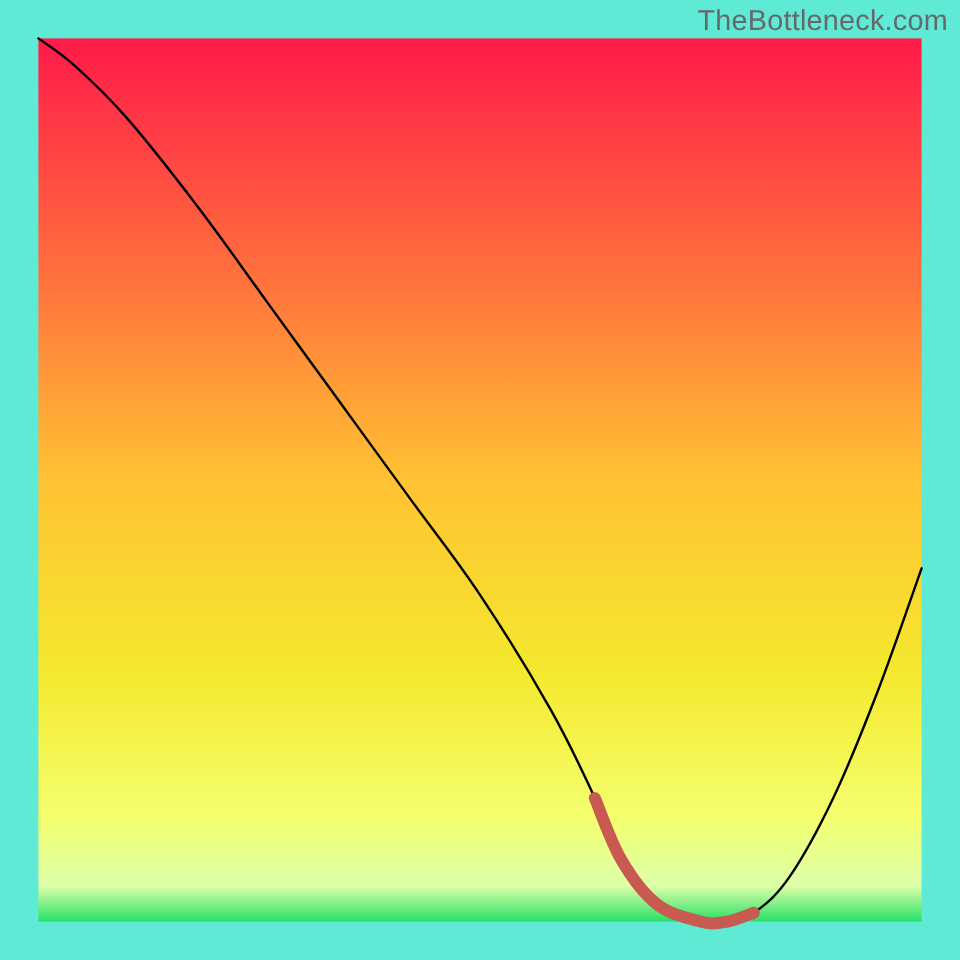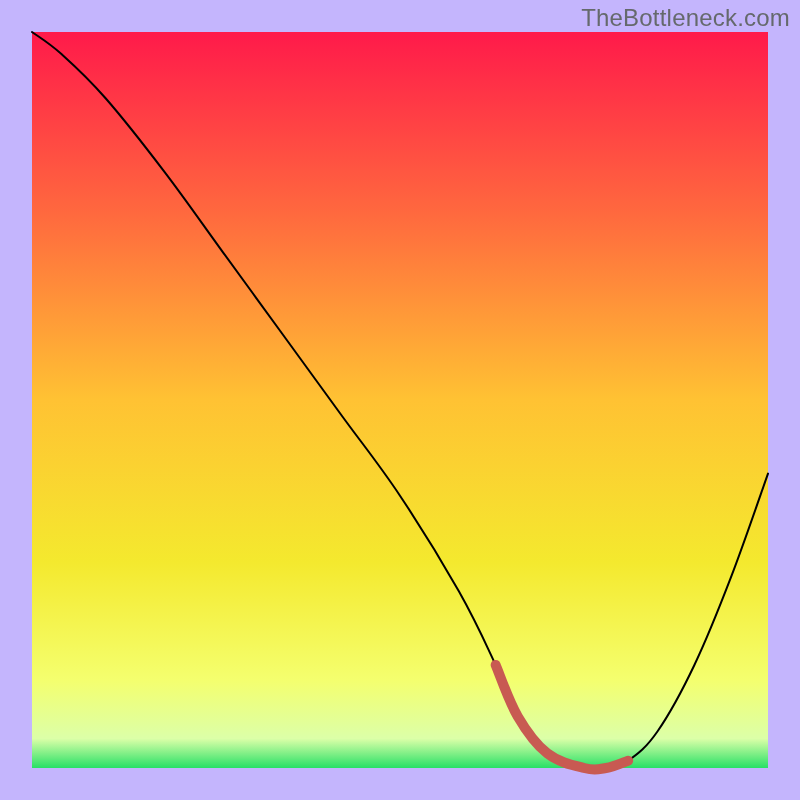--- a/index.html
+++ b/index.html
@@ -7,21 +7,21 @@
     padding: 0;
     width: 800px;
     height: 800px;
     background: #000;
     overflow: hidden;
   }
   .frame {
     position: relative;
     width: 800px;
     height: 800px;
-    background: #c4b5fd;
+    background: #5eead4;
   }
   .watermark {
     position: absolute;
     top: 4px;
     right: 10px;
     font-family: Arial, Helvetica, sans-serif;
     font-size: 24px;
     font-weight: 500;
     color: #65696c;
     letter-spacing: 0.2px;

